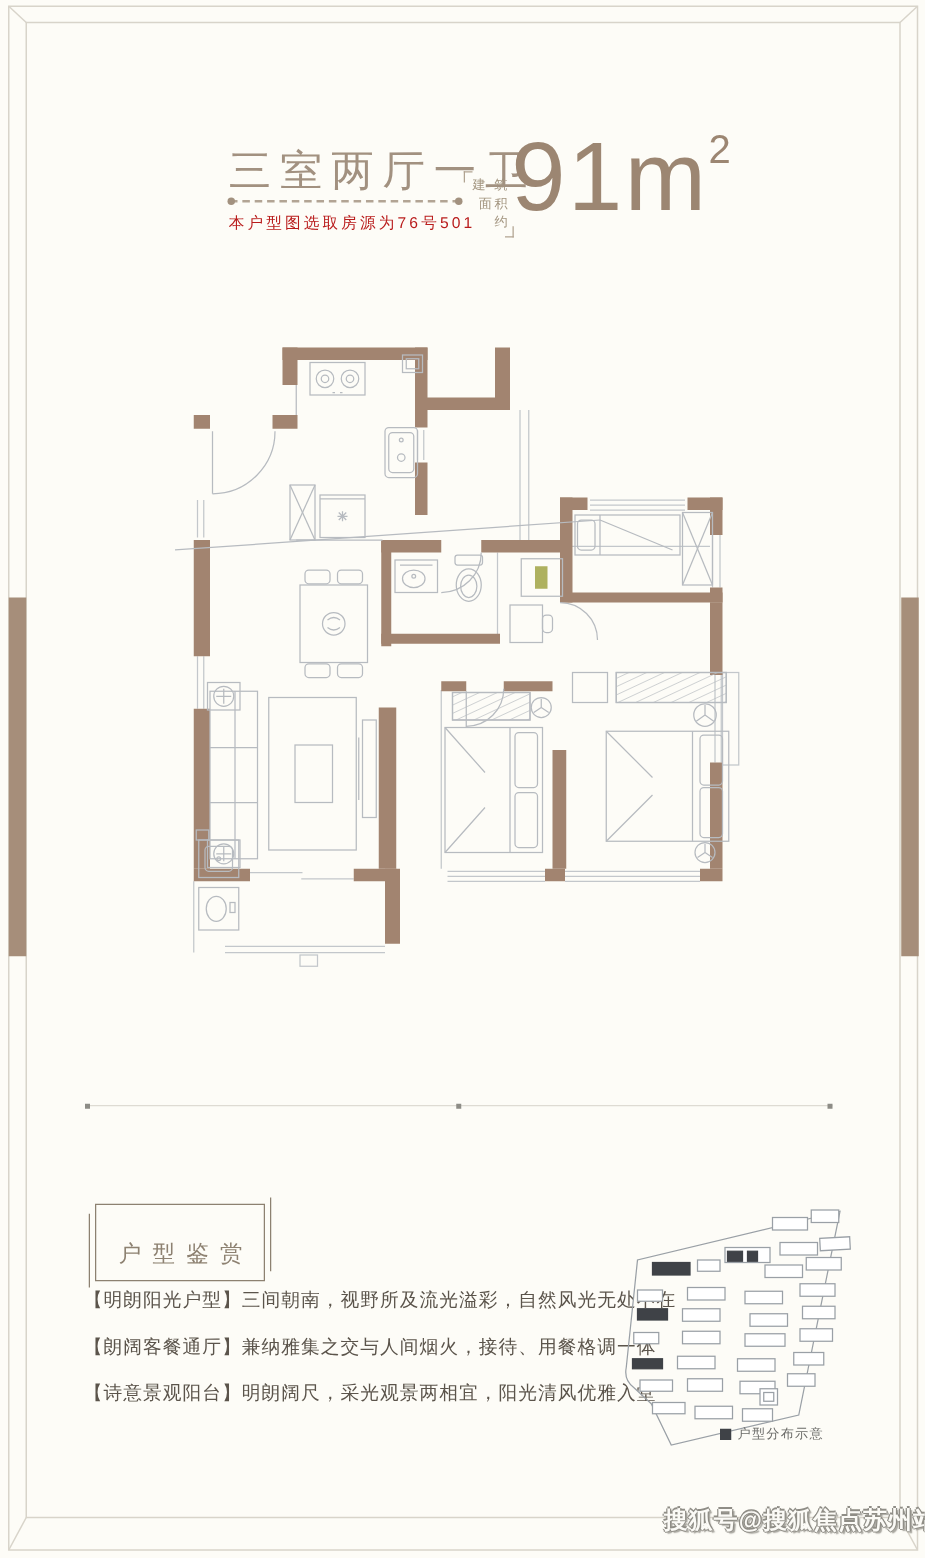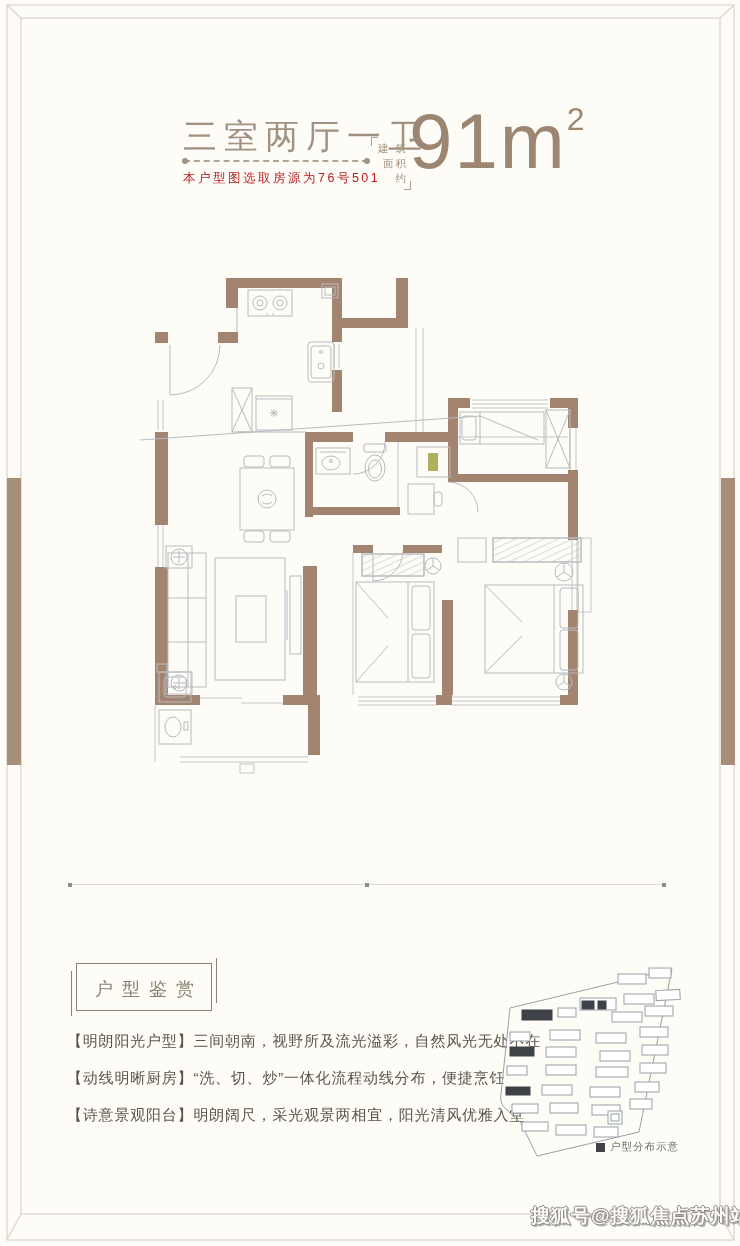--- a/index.html
+++ b/index.html
@@ -27,29 +27,29 @@
   .plan{position:absolute;left:140px;top:270px;}
 
   
   .divider{position:absolute;left:68px;top:884px;width:598px;height:1px;background:#deDBd3;background:#dedbd3;}
   .divider .dot{position:absolute;top:-1px;width:4px;height:4px;background:#8d8c86;}
   .divider .dot.d1{left:0;}
   .divider .dot.d2{left:297px;}
   .divider .dot.d3{right:0;}
 
   
-  .sec-box{position:absolute;left:76px;top:963px;border:1.5px solid #8d8171;color:#8d8171;font-size:18px;letter-spacing:9px;padding:13px 8px 9px 18px;white-space:nowrap;}
+  .sec-box{position:absolute;left:76px;top:963px;border:1.5px solid #8d8171;color:#8d8171;font-size:18px;letter-spacing:9px;padding:27px 8px 9px 18px;white-space:nowrap;}
   .sec-box::before{content:"";position:absolute;left:-6px;top:7px;bottom:-6px;border-left:1.5px solid #8d8171;}
   .sec-box::after{content:"";position:absolute;right:-6px;top:-6px;bottom:7px;border-right:1.5px solid #8d8171;}
   .bullets{position:absolute;left:67px;top:1022px;width:620px;}
   .bullets .item{font-size:15px;color:#5b544b;letter-spacing:0.8px;line-height:37px;white-space:nowrap;}
 
   
   .sitemap{position:absolute;left:492px;top:946px;width:205px;height:215px;}
-  .sitemap-legend{position:absolute;left:104px;top:194px;font-size:10.5px;color:#6b6b68;letter-spacing:1px;white-space:nowrap;display:flex;align-items:center;gap:5px;}
+  .sitemap-legend{position:absolute;left:84px;top:194px;font-size:10.5px;color:#6b6b68;letter-spacing:1px;white-space:nowrap;display:flex;align-items:center;gap:5px;}
   .sitemap-legend .sq{display:inline-block;width:9px;height:9px;background:#3f4247;}
 
   
   .watermark{position:absolute;left:531px;top:1203px;font-size:19px;font-weight:700;letter-spacing:1px;color:#fbfaf6;white-space:nowrap;
     text-shadow:1px 0 0 #8f8d86,-1px 0 0 #8f8d86,0 1px 0 #8f8d86,0 -1px 0 #8f8d86,2px 2px 1px #a5a39c;}
 </style>
 </head>
 <body>
 <div class="canvas">
 
@@ -318,21 +318,21 @@
     <span class="dot d1"></span>
       <span class="dot d2"></span>
       <span class="dot d3"></span>
   </div>
 
   <div class="sec-box">
     <span>户型鉴赏</span>
   </div>
   <div class="bullets">
     <div class="item">【明朗阳光户型】三间朝南，视野所及流光溢彩，自然风光无处不在</div>
-    <div class="item">【动线明晰厨房】“洗、切、炒”一体化流程动线分布，便捷烹饪</div>
+    <div class="item">【朗阔客餐通厅】兼纳雅集之交与人间烟火，接待、用餐格调一体</div>
     <div class="item">【诗意景观阳台】明朗阔尺，采光观景两相宜，阳光清风优雅入堂</div>
   </div>
 
   <div class="sitemap">
     <svg width="205" height="215" viewBox="0 0 205 215">
       <g stroke="#9aa0a6" stroke-width="1" fill="none">
         <path d="M180,23 L18,62 L9,148 Q7,158 15,164 L29,177 L45,210 L147,186 Z"></path>
         <g fill="#ffffff">
           <rect x="126" y="28" width="28" height="10"></rect>
             <rect x="157" y="22" width="22" height="10"></rect>

